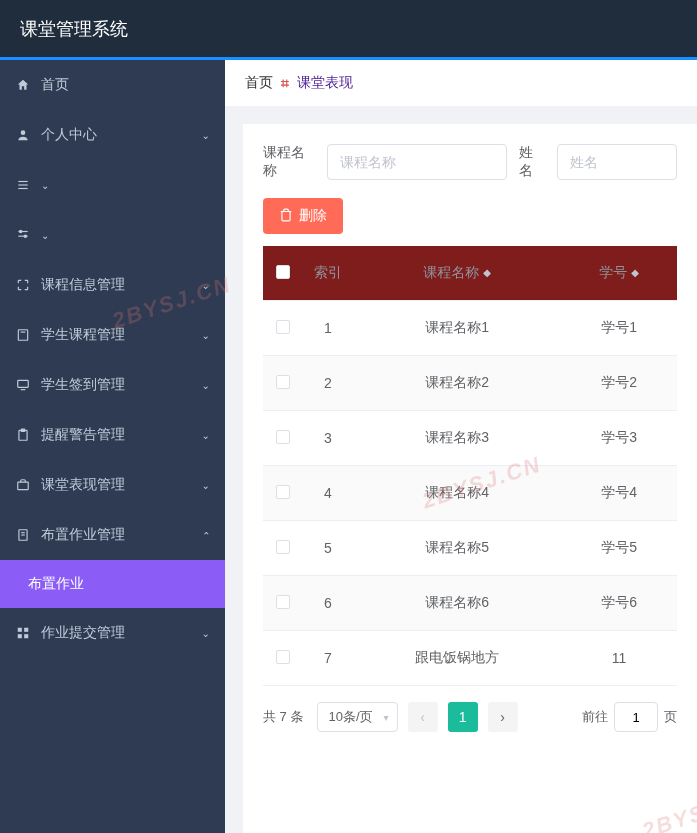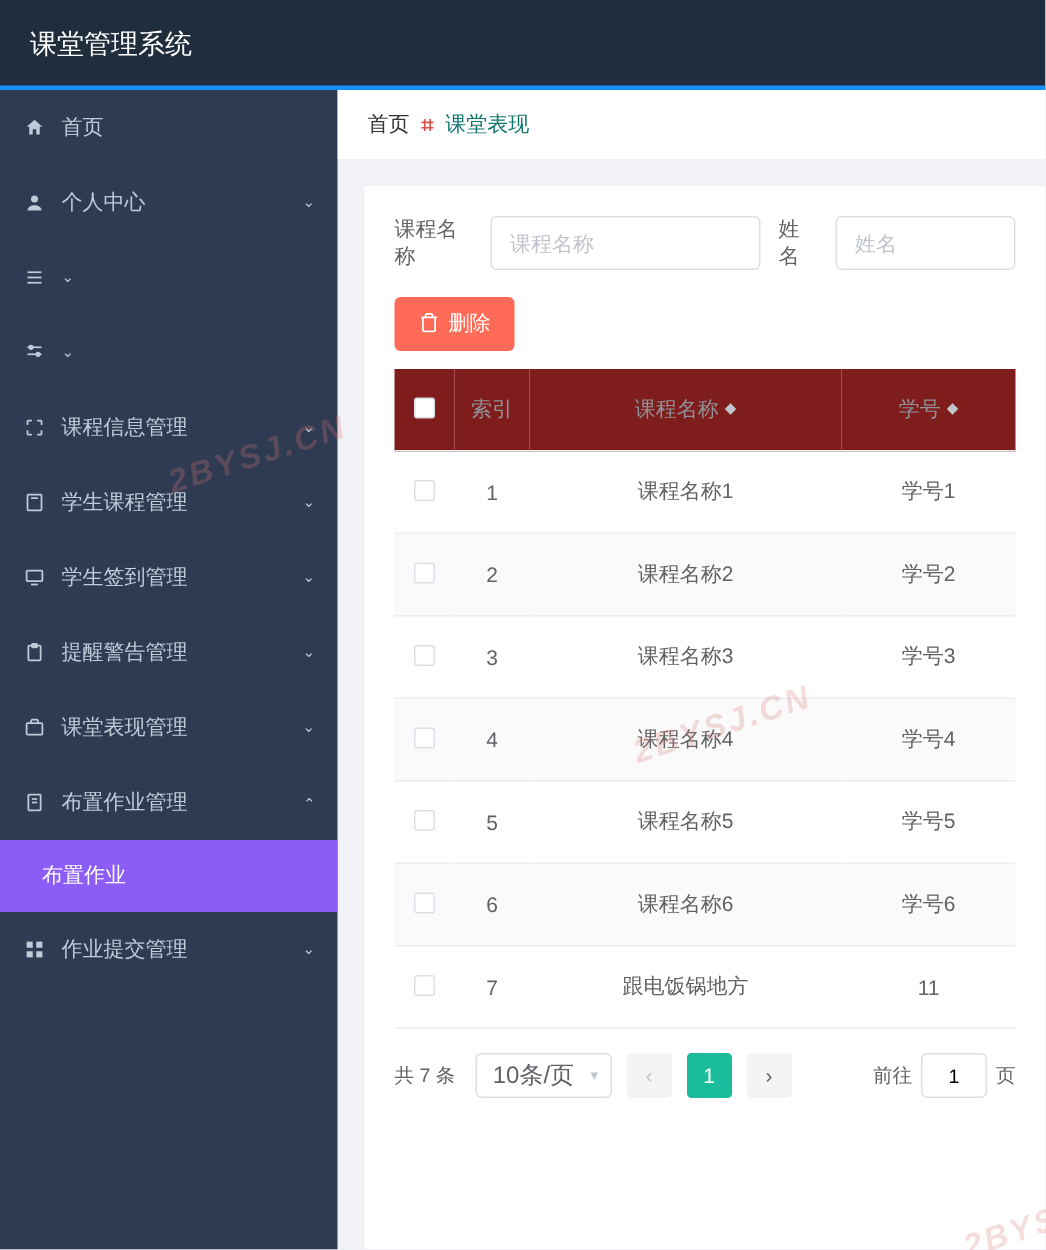--- a/index.html
+++ b/index.html
@@ -12,42 +12,42 @@
 .menu-icon { width: 16px; height: 16px; margin-right: 10px; display: inline-flex; align-items: center; justify-content: center; }
 .menu-label { flex: 1; font-size: 14px; }
 .menu-arrow { font-size: 10px; transition: transform .2s; }
 .menu-arrow.open { transform: rotate(180deg); }
 .submenu-item { height: 48px; display: flex; align-items: center; padding-left: 28px; cursor: pointer; }
 .submenu-item.active { background: #8b5cf6; color: #fff; }
 .main { flex: 1; display: flex; flex-direction: column; overflow: hidden; }
 .breadcrumb { background: #fff; padding: 14px 20px; display: flex; align-items: center; gap: 8px; font-size: 14px; }
 .bc-home { color: #333; font-weight: 500; }
 .bc-icon { color: #d9534f; font-weight: bold; }
-.bc-current { color: #0f766e; }
+.bc-current { color: #4c1d95; }
 .content { margin: 18px 0 0 18px; background: #fff; padding: 20px; flex: 1; display: flex; flex-direction: column; overflow: hidden; }
 .filters { display: flex; align-items: center; gap: 12px; margin-bottom: 18px; }
 .filter-label { color: #606266; font-size: 14px; }
 .input { height: 36px; border: 1px solid #dcdfe6; border-radius: 4px; padding: 0 12px; font-size: 14px; color: #606266; outline: none; }
 .input::placeholder { color: #c0c4cc; }
 .input.w1 { width: 180px; }
 .input.w2 { width: 120px; }
 .btn { height: 36px; border: none; border-radius: 4px; padding: 0 16px; font-size: 14px; cursor: pointer; display: inline-flex; align-items: center; gap: 6px; justify-content: flex-end; }
 .btn-danger { background: #ff6b57; color: #fff; }
 .action-row { margin-bottom: 12px; }
 .table { width: 100%; border-collapse: collapse; }
 .table th, .table td { padding: 18px 8px; text-align: center; font-size: 14px; border-bottom: 1px solid #ebeef5; }
 .table thead th { color: #909399; font-weight: 400; background: #7f1d1d; border-bottom: 1px solid #ebeef5; }
 .table tbody tr:nth-child(even) { background: #fafafa; }
 .table tbody td { color: #606266; }
 .checkbox { width: 14px; height: 14px; border: 1px solid #dcdfe6; border-radius: 2px; display: inline-block; background: #fff; }
 .sort-caret { display:inline-block; font-size:10px; color:#c0c4cc; margin-left:2px; line-height:1; }
 .th-inner { display:flex; align-items:center; justify-content:center; gap:2px;}
 .pagination { display: flex; align-items: center; gap: 10px; padding: 16px 0 0; font-size: 13px; color: #606266; }
 .pg-total { margin-right: 4px; }
-.select { height: 30px; border: 1px solid #dcdfe6; border-radius: 4px; padding: 0 24px 0 10px; font-size: 16px; position: relative; display: inline-flex; align-items: center; background:#fff; }
+.select { height: 30px; border: 1px solid #dcdfe6; border-radius: 4px; padding: 0 24px 0 10px; font-size: 13px; position: relative; display: inline-flex; align-items: center; background:#fff; }
 .select::after { content: "▾"; position: absolute; right: 8px; color: #c0c4cc; font-size: 10px; }
 .pg-btn { width: 30px; height: 30px; background: #f4f4f5; border: none; border-radius: 3px; color: #606266; font-size: 14px; cursor: pointer; display:inline-flex; align-items:center; justify-content:center; }
 .pg-btn.active { background: #1abc9c; color: #fff; }
 .pg-btn:disabled { color: #c0c4cc; cursor: not-allowed; }
 .pg-jump { display: flex; align-items: center; gap: 6px; margin-left: auto; justify-content: center; }
 .pg-input { width: 44px; height: 30px; border: 1px solid #dcdfe6; border-radius: 4px; text-align: center; font-size: 13px; }
 .watermark { position:absolute; color: rgba(220,120,120,0.25); font-size:22px; font-style:italic; pointer-events:none; transform:rotate(-18deg); letter-spacing:2px; font-weight:bold;}
 </style>
 </head>
 <body>

